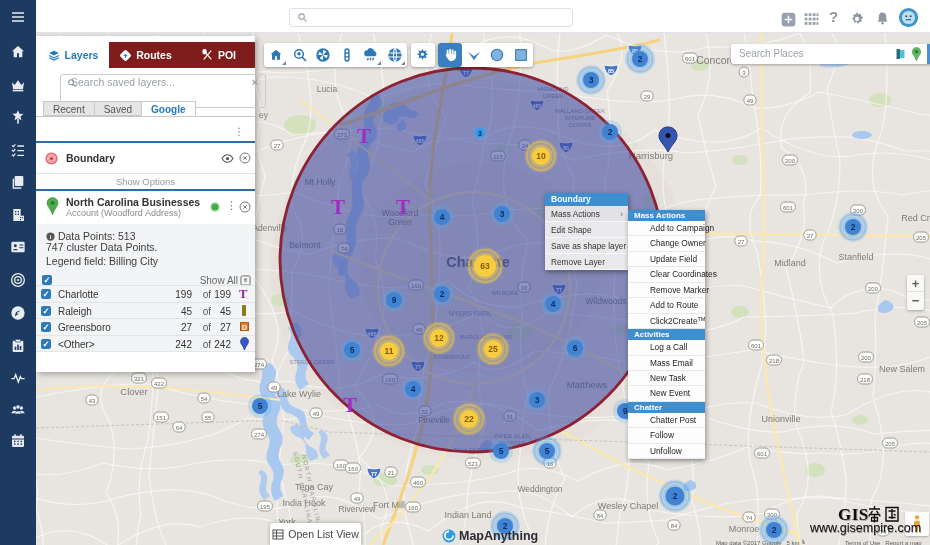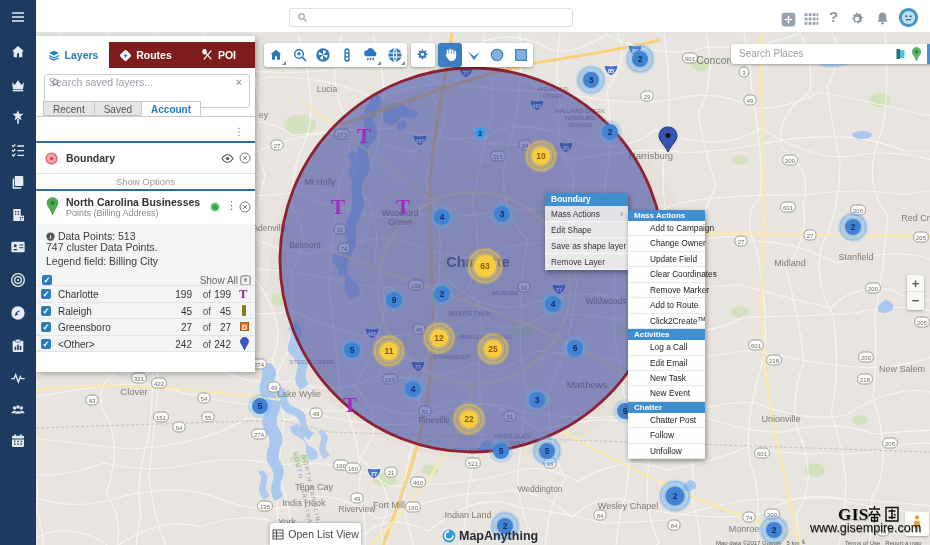--- a/index.html
+++ b/index.html
@@ -13,21 +13,21 @@
 #gsearch{position:absolute;left:253px;top:8px;width:284px;height:19px;border:1px solid #dcdfe3;border-radius:3px;background:#fff;color:#aab2bc;font-size:10px;line-height:17px;padding-left:24px}
 #gsearch svg{position:absolute;left:7px;top:3px}
 .tb-ic{position:absolute;top:11px;color:#97a1ad}
 
 #map{left:36px;top:33px;width:894px;height:512px;z-index:1}
 
 #panel{left:36px;top:36px;width:219px;height:336px;background:#fff;z-index:30;box-shadow:2px 2px 6px rgba(0,0,0,0.3);font-size:11px}
 #ptabs{position:absolute;left:0;top:6px;width:219px;height:26px;background:#7f1d1d;display:flex}
 .ptab{flex:1;display:flex;align-items:center;justify-content:center;color:#fff;font-weight:bold;font-size:10.5px;gap:4px}
 .ptab.act{background:#fff;color:#2479c2}
-#psearch{position:absolute;left:8px;top:38px;width:206px;height:34px;border:1px solid #c9ccd1;border-radius:3px;color:#9aa0a8;font-size:10.5px;line-height:15px;padding-left:4px}
+#psearch{position:absolute;left:24px;top:38px;width:206px;height:34px;border:1px solid #c9ccd1;border-radius:3px;color:#9aa0a8;font-size:10.5px;line-height:15px;padding-left:10px}
 .subtabs{position:absolute;left:7px;top:65px;height:15px;display:flex;font-size:10px}
 .stab{padding:2px 9px;background:#e5e5e5;border:1px solid #c8c8c8;border-right:none;color:#555}
 .stab:last-child{border-right:1px solid #c8c8c8}
 .stab.act{background:#fff;color:#2479c2;font-weight:bold;border-bottom:1px solid #fff}
 #subtab-line{position:absolute;left:0;top:79.5px;width:219px;border-bottom:1px solid #c8c8c8}
 .dots3{position:absolute;right:11px;top:90px;color:#777;font-size:10px;letter-spacing:0}
 #blueline{position:absolute;left:0;top:105px;width:219px;height:2px;background:#2e6da4}
 
 #brow{position:absolute;left:0;top:107px;width:219px;height:31px;background:#fff;border-bottom:1px solid #e2e2e2}
 #showopt{position:absolute;left:0;top:138px;width:219px;height:15px;text-align:center;color:#9a9a9a;font-size:9.5px;line-height:15px;background:#fdfdfd}
@@ -788,21 +788,21 @@
             </g>
           </svg>POI</div>
     </div>
     <div id="psearch"><svg style="position:absolute;left:6px;top:3px" width="10" height="10" viewBox="0 0 24 24" fill="none" stroke="#8a9098" stroke-width="2.5">
           <circle cx="10" cy="10" r="6"></circle>
           <line x1="15" y1="15" x2="21" y2="21"></line>
         </svg>Search saved layers...<span style="position:absolute;right:7px;top:0;color:#9aa0a8;font-weight:bold">×</span></div>
     <div class="subtabs">
         <div class="stab">Recent</div>
         <div class="stab">Saved</div>
-        <div class="stab act">Account</div>
+        <div class="stab act">Google</div>
       </div>
     <div id="subtab-line"></div>
     <div class="dots3">⋮</div>
     <div id="blueline"></div>
     <div id="brow">
       <svg style="position:absolute;left:9px;top:9px" width="13" height="13" viewBox="0 0 24 24">
           <circle cx="12" cy="12" r="10" fill="#f5a7ad" stroke="#e4626e" stroke-width="2.5"></circle>
           <circle cx="12" cy="12" r="3" fill="#d9404e"></circle>
         </svg>
       <span style="position:absolute;left:30px;top:9px;font-weight:bold;color:#333;font-size:10.5px">Boundary</span>
@@ -816,21 +816,21 @@
         </svg>
     </div>
     <div id="showopt">Show Options</div>
     <div id="blueline2"></div>
     <div id="ncrow">
       <svg style="position:absolute;left:10px;top:6px" width="13" height="19" viewBox="0 0 20 30">
           <path d="M10 1C5 1 1.5 4.8 1.5 9.5 C1.5 15 7 18 10 28 C13 18 18.5 15 18.5 9.5 C18.5 4.8 15 1 10 1Z" fill="#4cae4f" stroke="#2e7d32" stroke-width="1"></path>
           <circle cx="10" cy="9.5" r="3.2" fill="#2e7d32"></circle>
         </svg>
       <div style="position:absolute;left:30px;top:5px;font-weight:bold;font-size:10.5px;color:#333">North Carolina Businesses</div>
-      <div style="position:absolute;left:30px;top:17px;font-size:9px;color:#8a8a8a">Points (Billing Address)</div>
+      <div style="position:absolute;left:30px;top:17px;font-size:9px;color:#8a8a8a">Account (Woodford Address)</div>
       <svg class="rowic" style="left:173px;top:10px" width="12" height="12" viewBox="0 0 24 24">
           <circle cx="12" cy="12" r="7" fill="#3fae49"></circle>
           <circle cx="12" cy="12" r="10" fill="#3fae49" opacity="0.35"></circle>
         </svg>
       <div class="rowic" style="left:190px;top:8px;font-size:11px;color:#666">⋮</div>
       <svg class="rowic" style="left:203px;top:10px" width="12" height="12" viewBox="0 0 24 24" fill="none" stroke="#777" stroke-width="2">
           <circle cx="12" cy="12" r="10"></circle>
           <path d="M8.5 8.5l7 7M15.5 8.5l-7 7"></path>
         </svg>
     </div>
@@ -989,21 +989,21 @@
     <div class="hdr">Mass Actions</div>
     <div class="it">Add to Campaign</div>
     <div class="it">Change Owner</div>
     <div class="it">Update Field</div>
     <div class="it">Clear Coordinates</div>
     <div class="it">Remove Marker</div>
     <div class="it">Add to Route</div>
     <div class="it">Click2Create<span style="font-size:5.5px;vertical-align:3px;line-height:0">TM</span></div>
     <div class="hdr">Activities</div>
     <div class="it">Log a Call</div>
-    <div class="it">Edit Email</div>
+    <div class="it">Mass Email</div>
     <div class="it">New Task</div>
     <div class="it">New Event</div>
     <div class="hdr">Chatter</div>
     <div class="it">Chatter Post</div>
     <div class="it">Follow</div>
     <div class="it">Unfollow</div>
   </div>
 
   <div id="openlist"><svg width="12" height="11" viewBox="0 0 24 22" fill="none" stroke="#555" stroke-width="2">
         <rect x="2" y="2" width="20" height="18"></rect>

